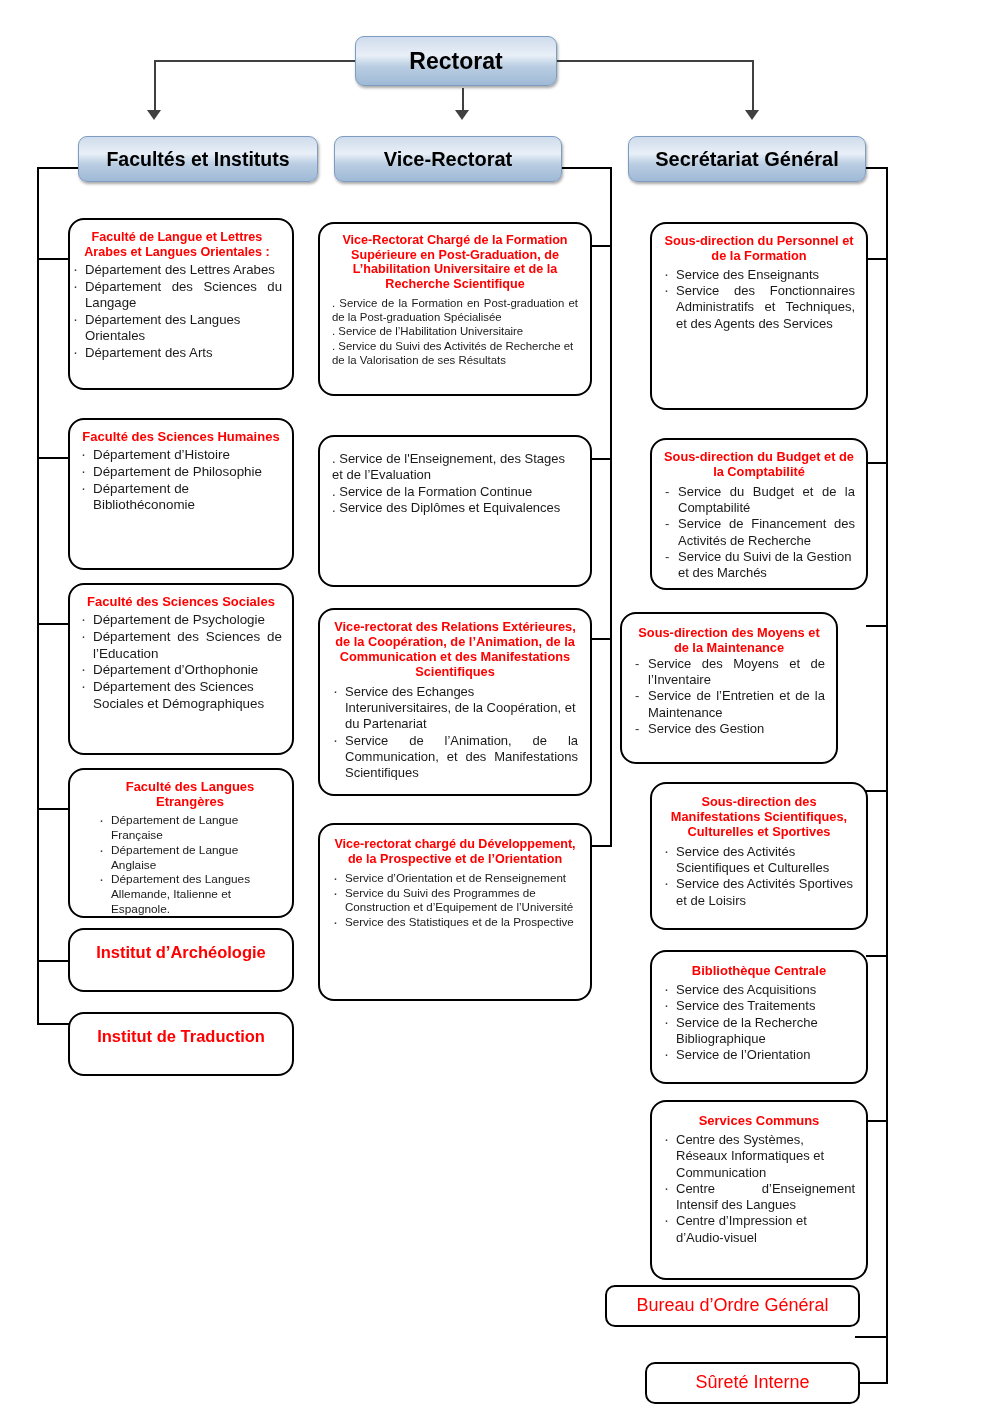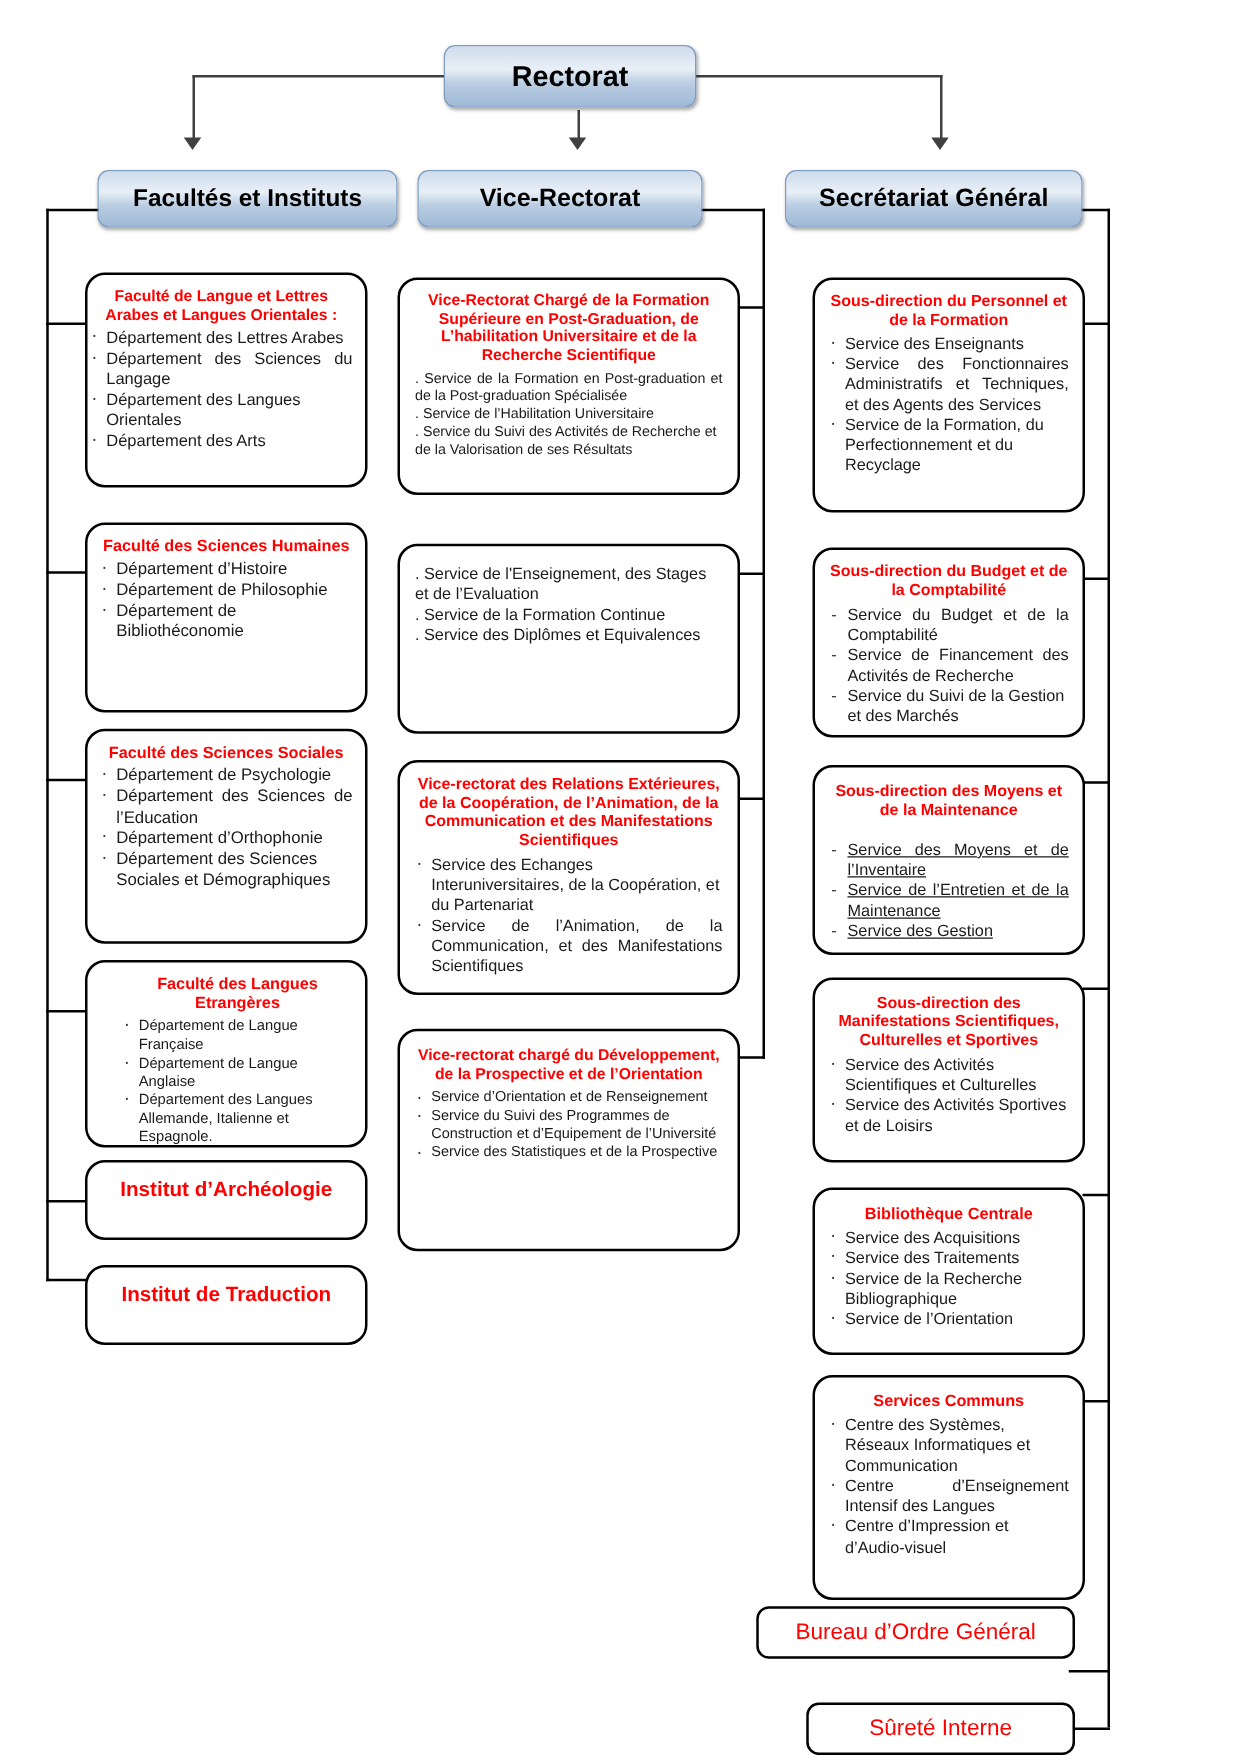--- a/index.html
+++ b/index.html
@@ -222,36 +222,35 @@
       <li>Service du Suivi des Programmes de Construction et d’Equipement de l’Université</li>
       <li>Service des Statistiques et de la Prospective</li>
     </ul>
   </div>
 
   <div class="box" style="left:650px;top:222px;width:218px;height:188px;padding:10px 11px 6px 11px;">
     <div class="title" style="font-size:12.8px;">Sous-direction du Personnel et de la Formation</div>
     <ul class="bul" style="font-size:13px;margin-top:3px;">
       <li>Service des Enseignants</li>
       <li class="just">Service des Fonctionnaires Administratifs et Techniques, et des Agents des Services</li>
-      <li>Service de la Formation, du Perfectionnement et du Recyclage</li>
     </ul>
   </div>
 
   <div class="box" style="left:650px;top:438px;width:218px;height:152px;padding:10px 11px 6px 11px;">
     <div class="title" style="font-size:12.8px;">Sous-direction du Budget et de la Comptabilité</div>
     <ul class="dash" style="font-size:13px;margin-top:4px;">
       <li class="just">Service du Budget et de la Comptabilité</li>
       <li class="just">Service de Financement des Activités de Recherche</li>
       <li>Service du Suivi de la Gestion et des Marchés</li>
     </ul>
   </div>
 
-  <div class="box" style="left:650px;top:612px;width:218px;height:152px;padding:12px 11px 6px 11px;">
+  <div class="box" style="left:620px;top:612px;width:218px;height:152px;padding:12px 11px 6px 11px;">
     <div class="title" style="font-size:12.8px;">Sous-direction des Moyens et de la Maintenance</div>
-    <ul class="dash" style="font-size:13px;margin-top:16px;text-decoration:underline;">
+    <ul class="dash" style="font-size:13px;margin-top:0;">
       <li class="just">Service des Moyens et de l’Inventaire</li>
       <li class="just">Service de l’Entretien et de la Maintenance</li>
       <li>Service des Gestion</li>
     </ul>
   </div>
 
   <div class="box" style="left:650px;top:782px;width:218px;height:148px;padding:11px 11px 6px 11px;">
     <div class="title" style="font-size:12.8px;">Sous-direction des Manifestations Scientifiques, Culturelles et Sportives</div>
     <ul class="bul" style="font-size:13px;margin-top:4px;">
       <li>Service des Activités Scientifiques et Culturelles</li>

